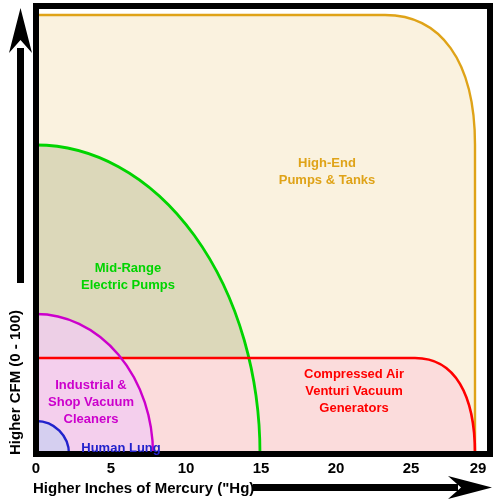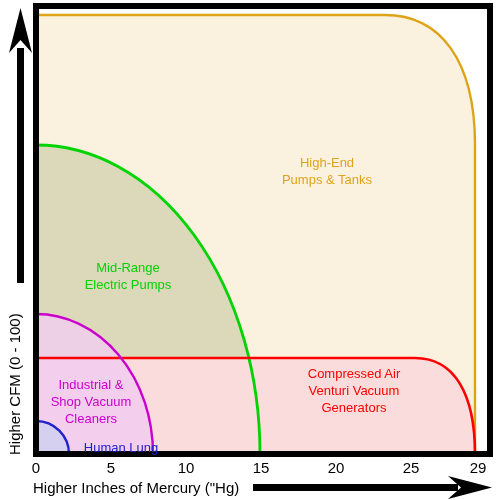--- a/index.html
+++ b/index.html
@@ -1,18 +1,18 @@
 <!DOCTYPE html>
 <html><head>
 <meta charset="utf-8">
 <style>
   html,body{margin:0;padding:0;background:#ffffff;}
   body{width:500px;height:500px;overflow:hidden;
        font-family:"Liberation Sans", sans-serif;}
-  #root{position:relative;width:500px;height:500px;}
+  #root{position:relative;width:500px;height:500px;font-weight:bold;}
   svg{display:block;}
   .axlabel{font-size:15px;fill:#000;font-family:"Liberation Sans",sans-serif;}
   .tick{font-size:15px;fill:#000;font-family:"Liberation Sans",sans-serif;text-anchor:middle;}
   .rlabel{font-size:13px;font-family:"Liberation Sans",sans-serif;text-anchor:middle;}
 </style>
 </head>
 <body>
 
 <div id="root">
 <svg width="500" height="500" viewBox="0 0 500 500">

